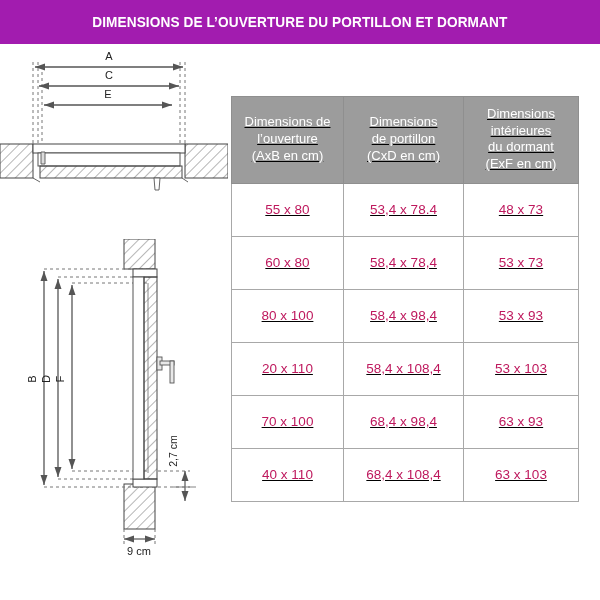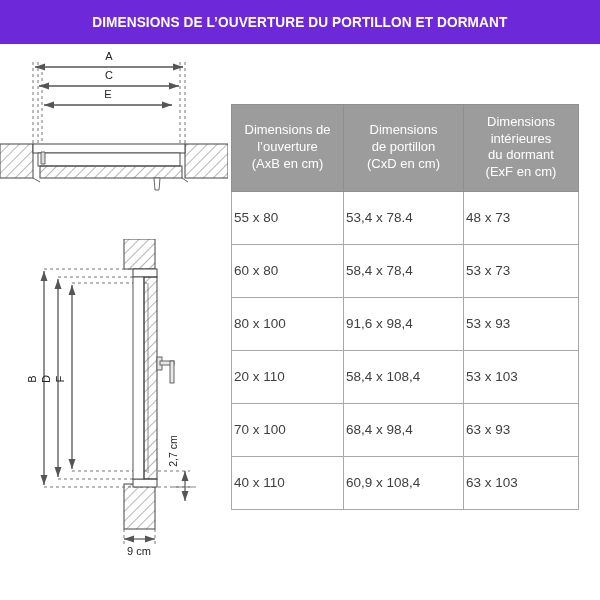--- a/index.html
+++ b/index.html
@@ -15,21 +15,21 @@
     position: relative;
   }
 
   
   .banner {
     position: absolute;
     left: 0;
     top: 0;
     width: 600px;
     height: 44px;
-    background: #6d28d9;
+    background: #a21caf;
     display: flex;
     align-items: center;
     justify-content: center;
   }
   .banner-title {
     color: #ffffff;
     font-size: 15.5px;
     font-weight: bold;
     letter-spacing: 0.1px;
     transform: scaleX(0.88);
@@ -44,22 +44,23 @@
     top: 44px;
     width: 228px;
     height: 556px;
   }
   .diagram-svg { display: block; }
 
   
   .table-wrap {
     position: absolute;
     left: 231px;
-    top: 104px;
+    top: 96px;
     width: 347px;
+    text-decoration: underline;
   }
   table.dims {
     border-collapse: collapse;
     width: 347px;
     table-layout: fixed;
   }
   table.dims col.c1 { width: 112px; }
   table.dims col.c2 { width: 120px; }
   table.dims col.c3 { width: 115px; }
 
@@ -72,24 +73,24 @@
     padding: 9px 4px 10px 4px;
     text-align: center;
     vertical-align: middle;
     border: 1px solid #8f8f8f;
     height: 78px;
     box-sizing: border-box;
   }
   table.dims tbody td {
     height: 52px;
     border: 1px solid #a8a8a8;
-    text-align: left;
+    text-align: center;
     vertical-align: middle;
     font-size: 13.5px;
-    color: #404040;
+    color: #be185d;
     padding: 0 2px;
   }
 </style>
 </head>
 <body>
 
 <div class="banner">
   <div class="banner-title">DIMENSIONS DE L’OUVERTURE DU PORTILLON ET DORMANT</div>
 </div>
 
@@ -253,33 +254,33 @@
           <td>53,4 x 78.4</td>
           <td>48 x 73</td>
         </tr>
         <tr>
           <td>60 x 80</td>
           <td>58,4 x 78,4</td>
           <td>53 x 73</td>
         </tr>
         <tr>
           <td>80 x 100</td>
-          <td>91,6 x 98,4</td>
+          <td>58,4 x 98,4</td>
           <td>53 x 93</td>
         </tr>
         <tr>
           <td>20 x 110</td>
           <td>58,4 x 108,4</td>
           <td>53 x 103</td>
         </tr>
         <tr>
           <td>70 x 100</td>
           <td>68,4 x 98,4</td>
           <td>63 x 93</td>
         </tr>
         <tr>
           <td>40 x 110</td>
-          <td>60,9 x 108,4</td>
+          <td>68,4 x 108,4</td>
           <td>63 x 103</td>
         </tr>
       </tbody>
   </table>
 </div>
 
 </body></html>

